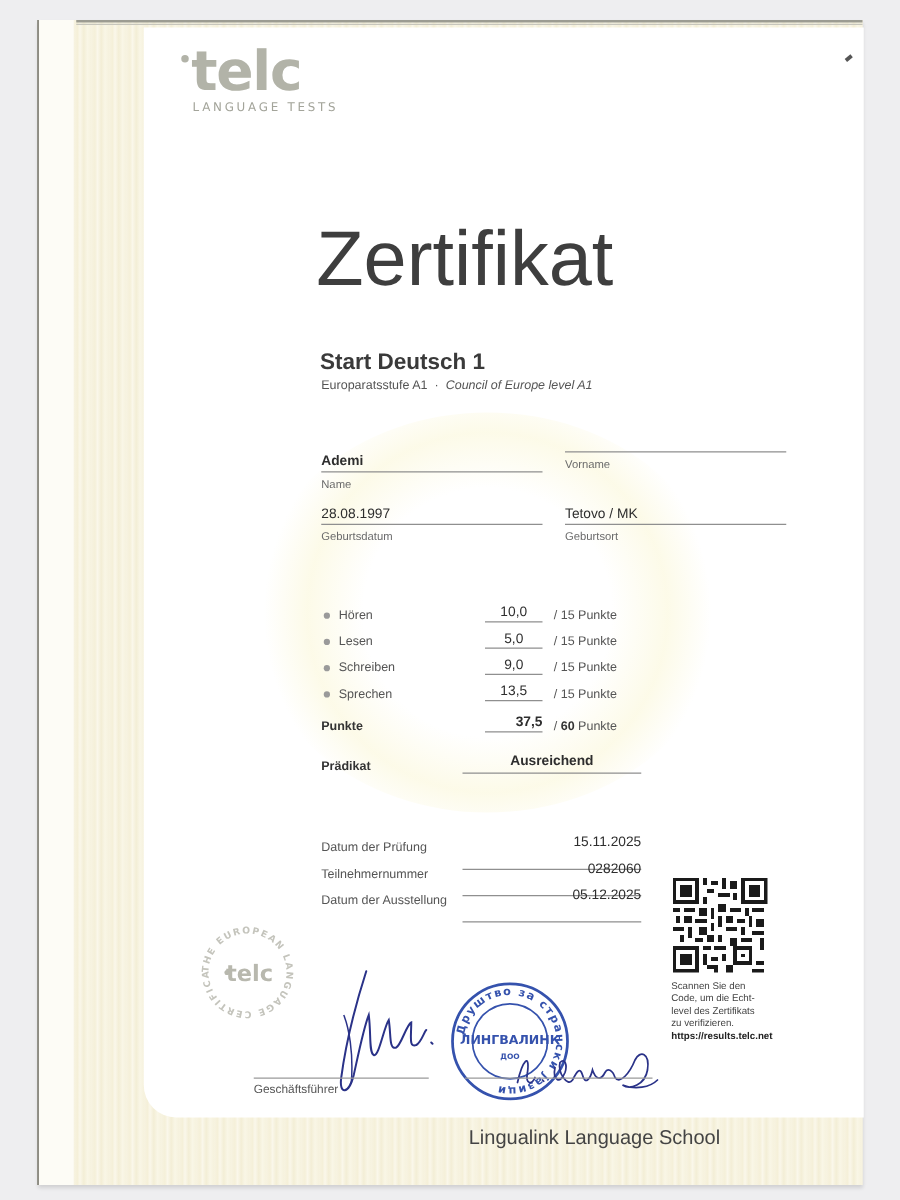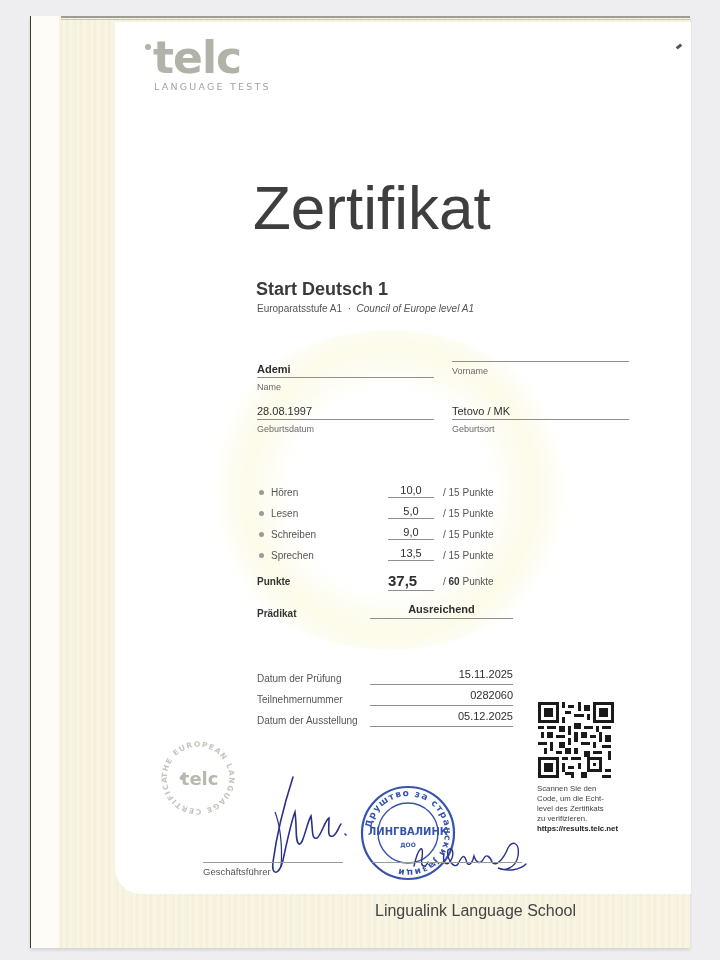--- a/index.html
+++ b/index.html
@@ -97,28 +97,28 @@
   }
   .score-row .name { position: absolute; left: 13px; top: 3px; font-size: 10px; color: #555; }
   .score-row .pts {
     position: absolute; left: 388px; width: 46px; top: 0; text-align: center;
     font-size: 11px; color: #2e2e2e; border-bottom: 1.3px solid #8f8f8f; padding-bottom: 1px;
   }
   .score-row .max { position: absolute; left: 443px; top: 3px; font-size: 10px; color: #555; white-space: nowrap; }
   .abs { position: absolute; }
 
   .sum-label { left: 257px; top: 576px; font-size: 10px; font-weight: bold; color: #333; }
-  .sum-val { left: 388px; top: 572px; width: 46px; text-align: left; font-size: 15px; font-weight: bold; color: #2e2e2e; border-bottom: 1.3px solid #8f8f8f; padding-bottom: 1px; }
+  .sum-val { left: 388px; top: 572px; width: 46px; text-align: right; font-size: 11px; font-weight: bold; color: #2e2e2e; border-bottom: 1.3px solid #8f8f8f; padding-bottom: 1px; }
   .sum-max { left: 443px; top: 576px; font-size: 10px; color: #555; white-space: nowrap; }
   .sum-max b { color: #333; }
   .pred-label { left: 257px; top: 608px; font-size: 10px; font-weight: bold; color: #333; }
   .pred-val { left: 370px; top: 603px; width: 143px; text-align: center; font-size: 11px; font-weight: bold; color: #2e2e2e; border-bottom: 1.3px solid #8f8f8f; padding-bottom: 3px; }
 
   .meta-label { left: 257px; font-size: 10px; color: #555; }
-  .meta-val { left: 370px; width: 143px; text-align: right; font-size: 11px; color: #2e2e2e; border-bottom: 1.3px solid #8f8f8f; padding-bottom: 4px; }
+  .meta-val { left: 370px; width: 143px; text-align: right; font-size: 11px; color: #2e2e2e; border-bottom: 1.3px solid #8f8f8f; padding-bottom: 15px; }
 
   .qr {
     position: absolute; left: 538px; top: 702px; width: 76px; height: 76px;
     background: #fff;
   }
   .qr-text { left: 537px; top: 784px; font-size: 7.8px; line-height: 10px; color: #444; width: 90px; }
   .qr-text b { color: #222; font-weight: bold; }
 
   .seal { position: absolute; left: 157px; top: 737px; width: 82px; height: 82px; }
   .sig-line-left { left: 203px; top: 862px; width: 140px; border-top: 1px solid #9a9a9a; }

